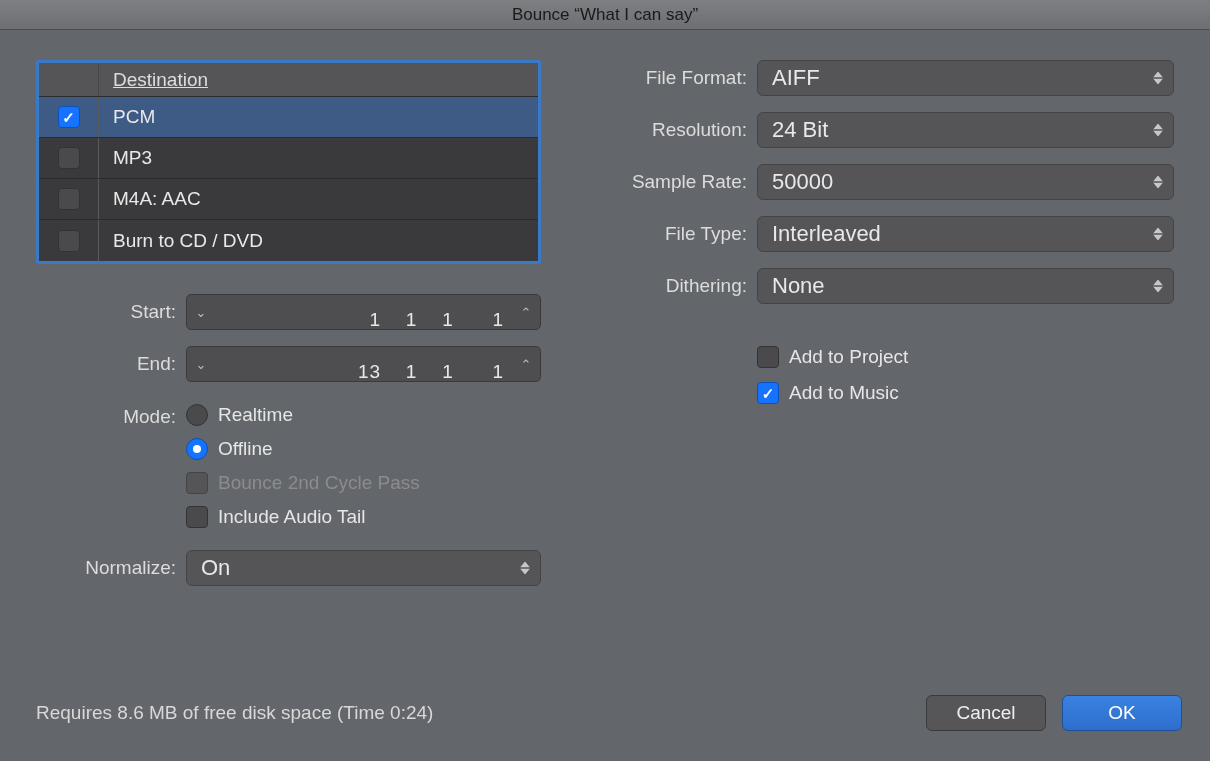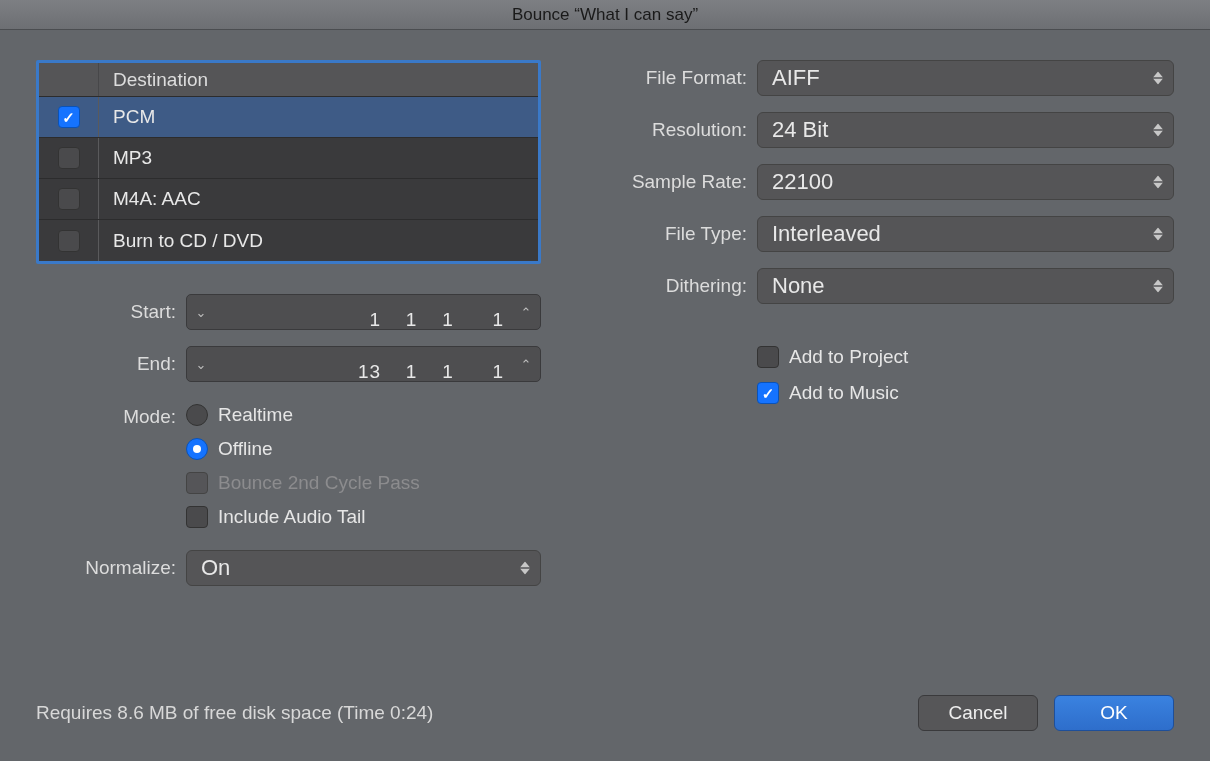--- a/index.html
+++ b/index.html
@@ -43,20 +43,21 @@
     background: #3a3a3c;
     border-bottom: 1px solid #2c2c2d;
     font-size: 19px;
     color: #e8e8e8;
   }
   .dest-header {
     background: #555557;
     color: #ddd;
     font-weight: 400;
     height: 34px;
+    text-decoration: underline;
   }
   .dest-row.selected { background: #3e5b86; }
   .dest-chk-cell {
     width: 60px;
     display: flex; align-items: center; justify-content: center;
     border-right: 1px solid #5a5a5c;
     height: 100%;
   }
   .dest-header .dest-chk-cell { border-right: 1px solid #474749; }
   .dest-label-cell { flex: 1; padding-left: 14px; }
@@ -155,21 +156,21 @@
     display: flex; flex-direction: column; line-height: 0; gap: 1px;
     color: #c7c7c7;
   }
   .popup .caret svg { width: 10px; height: 6px; display:block; }
 
   .right-checks { margin-left: 180px; margin-top: 42px; display:flex; flex-direction:column; gap: 14px; }
 
   
   .footer {
     position: absolute;
-    left: 36px; right: 36px; bottom: 30px;
+    left: 36px; right: 28px; bottom: 30px;
     display: flex; align-items: center; margin-top: 24px;
   }
   .footer-text { color: #d8d8d8; font-size: 19px; }
   .footer-btns { margin-left: auto; display: flex; gap: 16px; text-align: right; }
   .btn {
     min-width: 120px; height: 36px;
     border-radius: 6px;
     display: inline-flex; align-items: center; justify-content: center;
     font-size: 19px;
     border: 1px solid #3a3a3c;
@@ -320,21 +321,21 @@
             <svg viewBox="0 0 10 6">
                 <path d="M0 0 L5 6 L10 0 Z" fill="currentColor"></path>
               </svg>
           </span>
         </div>
       </div>
 
       <div class="frow">
         <div class="flabel">Sample Rate:</div>
         <div class="popup">
-          <span>22100</span>
+          <span>50000</span>
           <span class="caret">
             <svg viewBox="0 0 10 6">
                 <path d="M0 6 L5 0 L10 6 Z" fill="currentColor"></path>
               </svg>
             <svg viewBox="0 0 10 6">
                 <path d="M0 0 L5 6 L10 0 Z" fill="currentColor"></path>
               </svg>
           </span>
         </div>
       </div>

